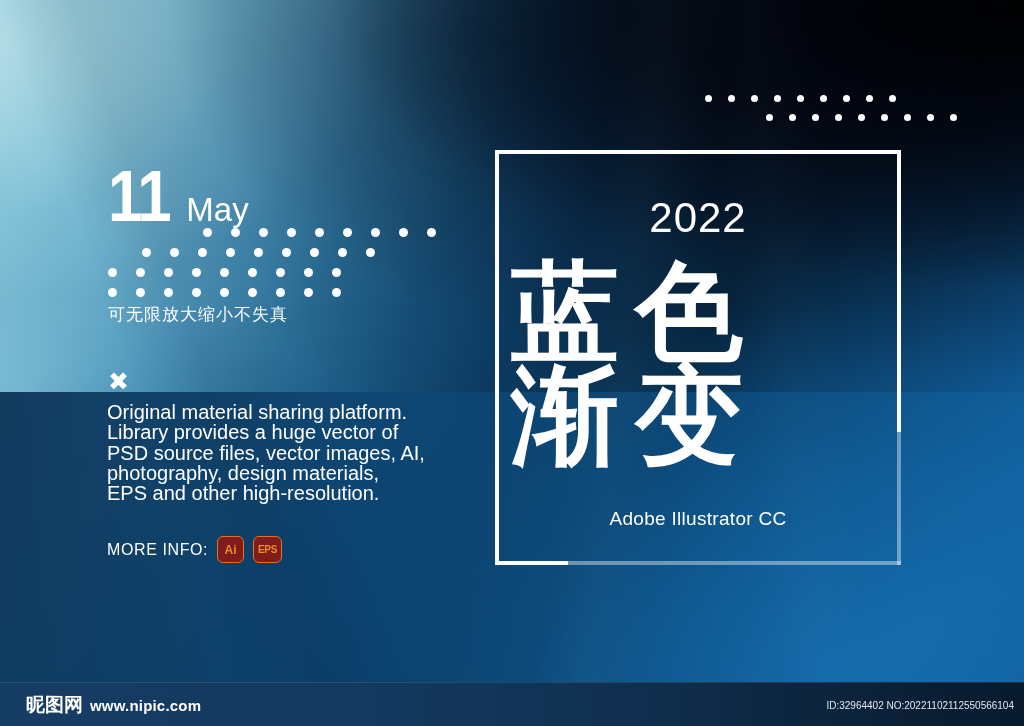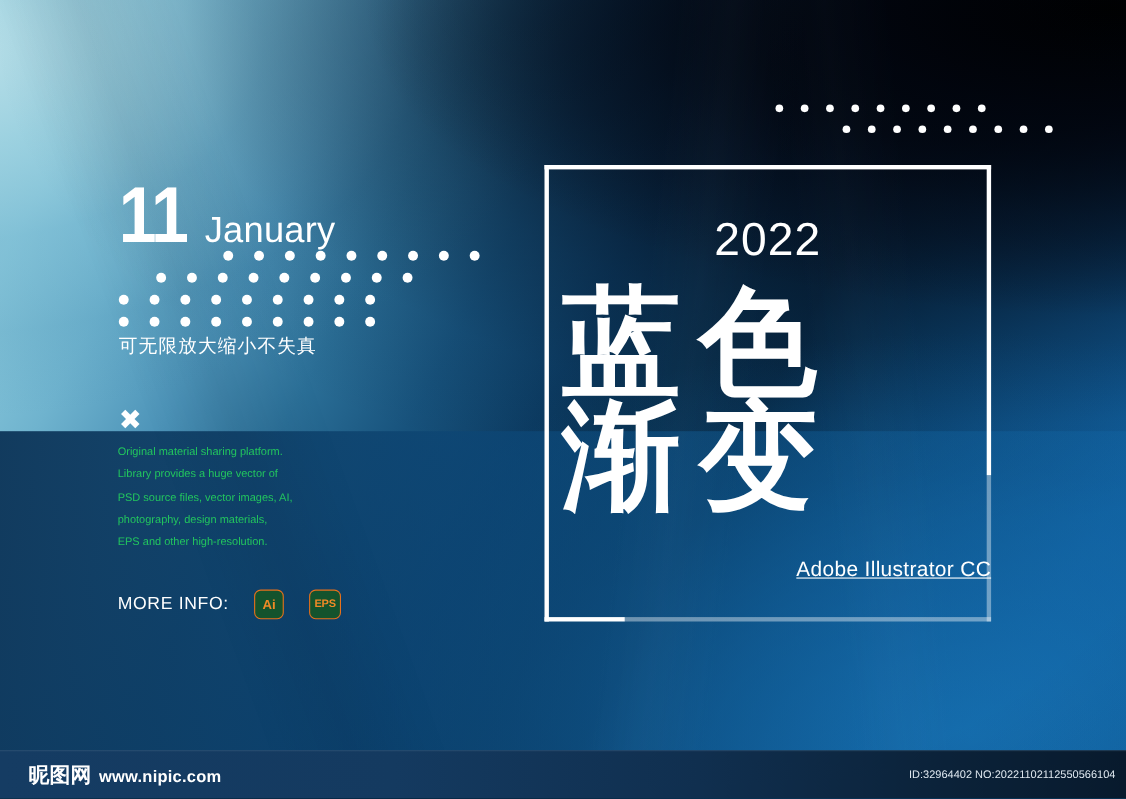--- a/index.html
+++ b/index.html
@@ -115,34 +115,34 @@
 
   .x-mark{
     position:absolute;left:108px;top:370px;
     width:24px;height:24px;color:#fff;
     font-size:25px;line-height:24px;font-weight:700;
     font-family:"DejaVu Sans",sans-serif;
   }
 
   .body-copy{
     position:absolute;left:107px;top:402px;width:300px;
-    color:#22c55e;font-size:10px;line-height:20.3px;
+    color:#ffffff;font-size:20px;line-height:20.3px;
   }
   .body-copy div{white-space:nowrap;}
 
   .more-info{
     position:absolute;left:107px;top:536px;
     display:flex;align-items:center;color:#fff;
   }
   .more-label{font-size:16px;letter-spacing:.6px;}
   .badge{
-    margin-left:23px;
+    margin-left:9px;
     width:25px;height:25px;border-radius:6px;
     border:1.6px solid #e8711a;
-    background:#14532d;
+    background:#7f1d1d;
     color:#f08a26;
     display:flex;align-items:center;justify-content:center;
     font-size:12px;font-weight:700;
   }
   .badge.eps{width:27px;font-size:10px;letter-spacing:-.2px;}
 
   
   .frame{
     position:absolute;left:495px;top:150px;width:406px;height:415px;
   }
@@ -162,22 +162,22 @@
     position:absolute;left:0;right:0;top:110px;
     color:#fff;text-align:left;
     font-family:"DejaVu Sans","Liberation Sans",sans-serif;
     font-weight:700;
   }
   .cn-title .l{
     font-size:108px;line-height:104px;letter-spacing:16px;
     text-indent:16px;
   }
   .ai-cc{
-    position:absolute;left:0;right:0;top:358px;text-align:right;
-    color:#fff;font-size:19px;letter-spacing:.3px;text-decoration:underline;
+    position:absolute;left:0;right:0;top:358px;text-align:center;
+    color:#fff;font-size:19px;letter-spacing:.3px;
   }
 
   
   .footer{
     position:absolute;left:0;bottom:0;width:100%;height:43px;
     background:linear-gradient(90deg,#153c63 0%,#143a60 35%,#102f4f 62%,#0b2239 84%,#081a2d 100%);
     border-top:1px solid rgba(255,255,255,.10);
     margin-top:22px;
   }
   .footer-left{
@@ -228,21 +228,21 @@
       <span class="d"></span>
       <span class="d"></span>
       <span class="d"></span>
       <span class="d"></span>
       <span class="d"></span>
     </div>
   </div>
 
   <div class="date-line">
     <span class="date-num">11</span>
-    <span class="date-month">January</span>
+    <span class="date-month">May</span>
   </div>
 
   <div class="left-dots">
     <div class="row i1">
       <span class="d"></span>
       <span class="d"></span>
       <span class="d"></span>
       <span class="d"></span>
       <span class="d"></span>
       <span class="d"></span>

